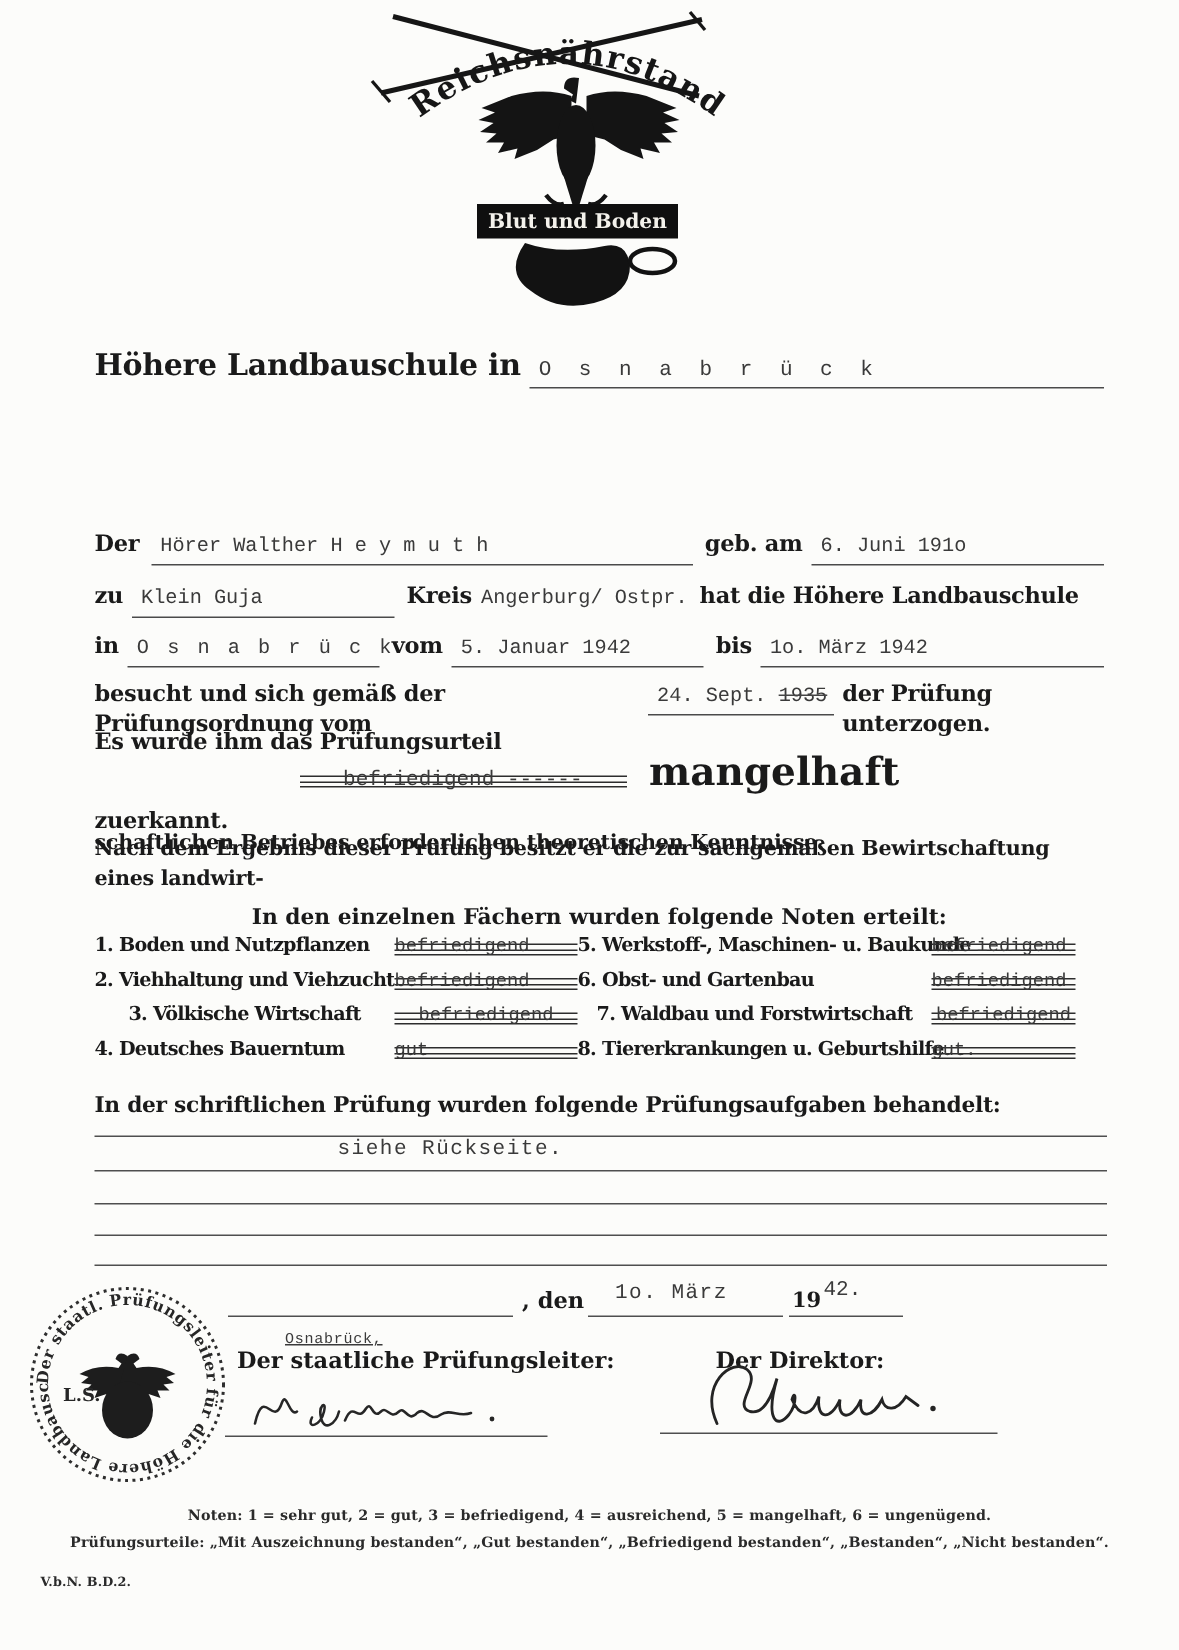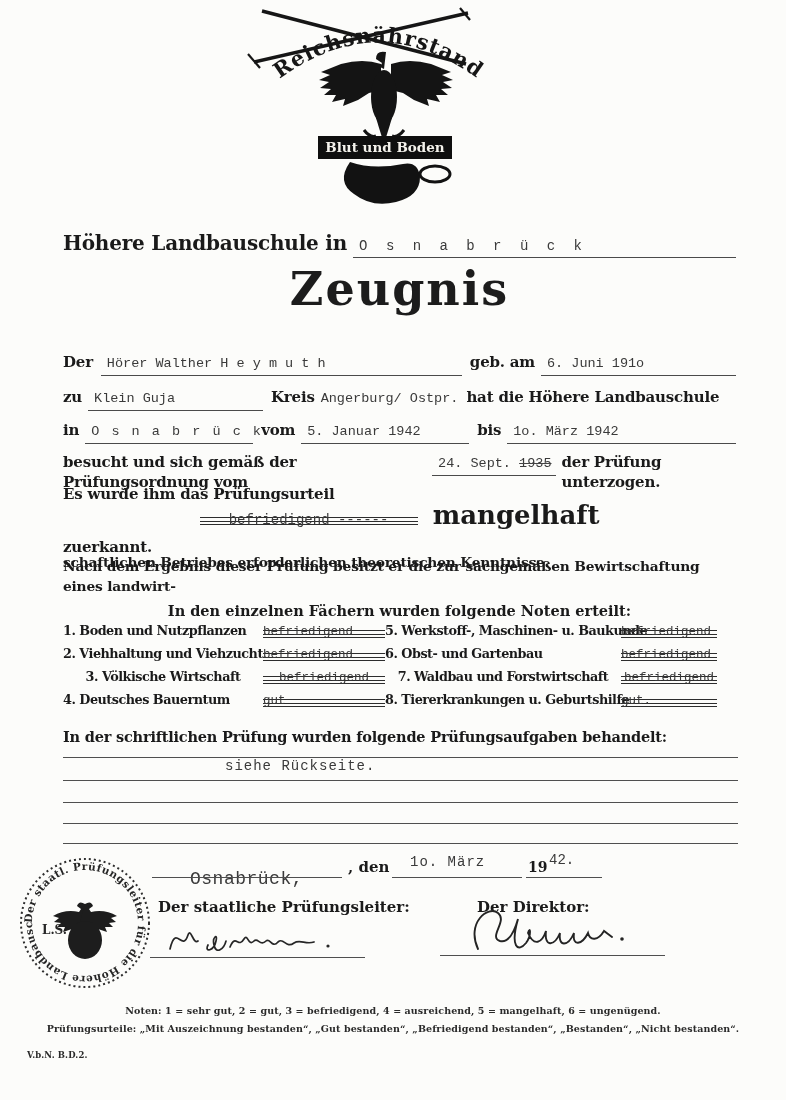--- a/index.html
+++ b/index.html
@@ -67,21 +67,20 @@
       <path d="M122,160 q-14,20 4,32 q18,14 42,8 q24,-6 24,-25 q-2,-16 -17,-13 q-30,6 -53,-2 z" fill="#121212"></path>
       <ellipse cx="207" cy="172" rx="15" ry="8" fill="none" stroke="#121212" stroke-width="3"></ellipse>
     </g>
   </svg>
 
   <div class="bodyline" style="top:233px;">
     <span class="fr" style="font-size:20px;">Höhere Landbauschule in</span>
     <span class="fill grow tw" style="font-size:14px;letter-spacing:5px;margin-left:6px;">O s n a b r ü c k</span>
   </div>
 
-  <div class="title" style="top:262px;">Zeugnis</div>
 
   <div class="bodyline" style="top:352px;">
     <span class="fr">Der</span>
     <span class="fill grow tw" style="margin-left:8px;">Hörer Walther H e y m u t h</span>
     <span class="fr" style="margin-left:8px;">geb. am</span>
     <span class="fill tw" style="width:185px;margin-left:6px;">6. Juni 191o</span>
   </div>
 
   <div class="bodyline" style="top:387px;">
     <span class="fr">zu</span>
@@ -158,21 +157,21 @@
   <div class="bodyline" style="top:727px;">
     <span class="fr" style="font-size:14.5px;">In der schriftlichen Prüfung wurden folgende Prüfungsaufgaben behandelt:</span>
   </div>
   <div class="rule" style="top:757px;left:63px;right:48px;"></div>
   <div class="abs tw" style="top:758px;left:225px;font-size:14px;letter-spacing:1px;">siehe Rückseite.</div>
   <div class="rule" style="top:780px;left:63px;right:48px;"></div>
   <div class="rule" style="top:802px;left:63px;right:48px;"></div>
   <div class="rule" style="top:823px;left:63px;right:48px;"></div>
   <div class="rule" style="top:843px;left:63px;right:48px;"></div>
 
-  <div class="abs tw" style="top:869px;left:190px;font-size:18px;letter-spacing:0.5px;">Osnabrück,</div>
+  <div class="abs tw" style="top:888px;left:190px;font-size:10px;letter-spacing:0.5px;text-decoration:underline;">Osnabrück,</div>
   <div class="rule" style="top:877px;left:152px;width:190px;"></div>
   <div class="abs fr" style="top:858px;left:348px;font-size:15px;">, den</div>
   <div class="abs tw" style="top:854px;left:410px;font-size:14px;letter-spacing:1px;">1o. März</div>
   <div class="rule" style="top:877px;left:392px;width:130px;"></div>
   <div class="abs fr" style="top:859px;left:528px;font-size:14px;">19</div>
   <div class="abs tw" style="top:852px;left:549px;font-size:14px;">42.</div>
   <div class="rule" style="top:877px;left:526px;width:76px;"></div>
 
   <div class="abs fr" style="top:898px;left:158px;font-size:15px;">Der staatliche Prüfungsleiter:</div>
   <div class="abs fr" style="top:898px;left:477px;font-size:15px;">Der Direktor:</div>

